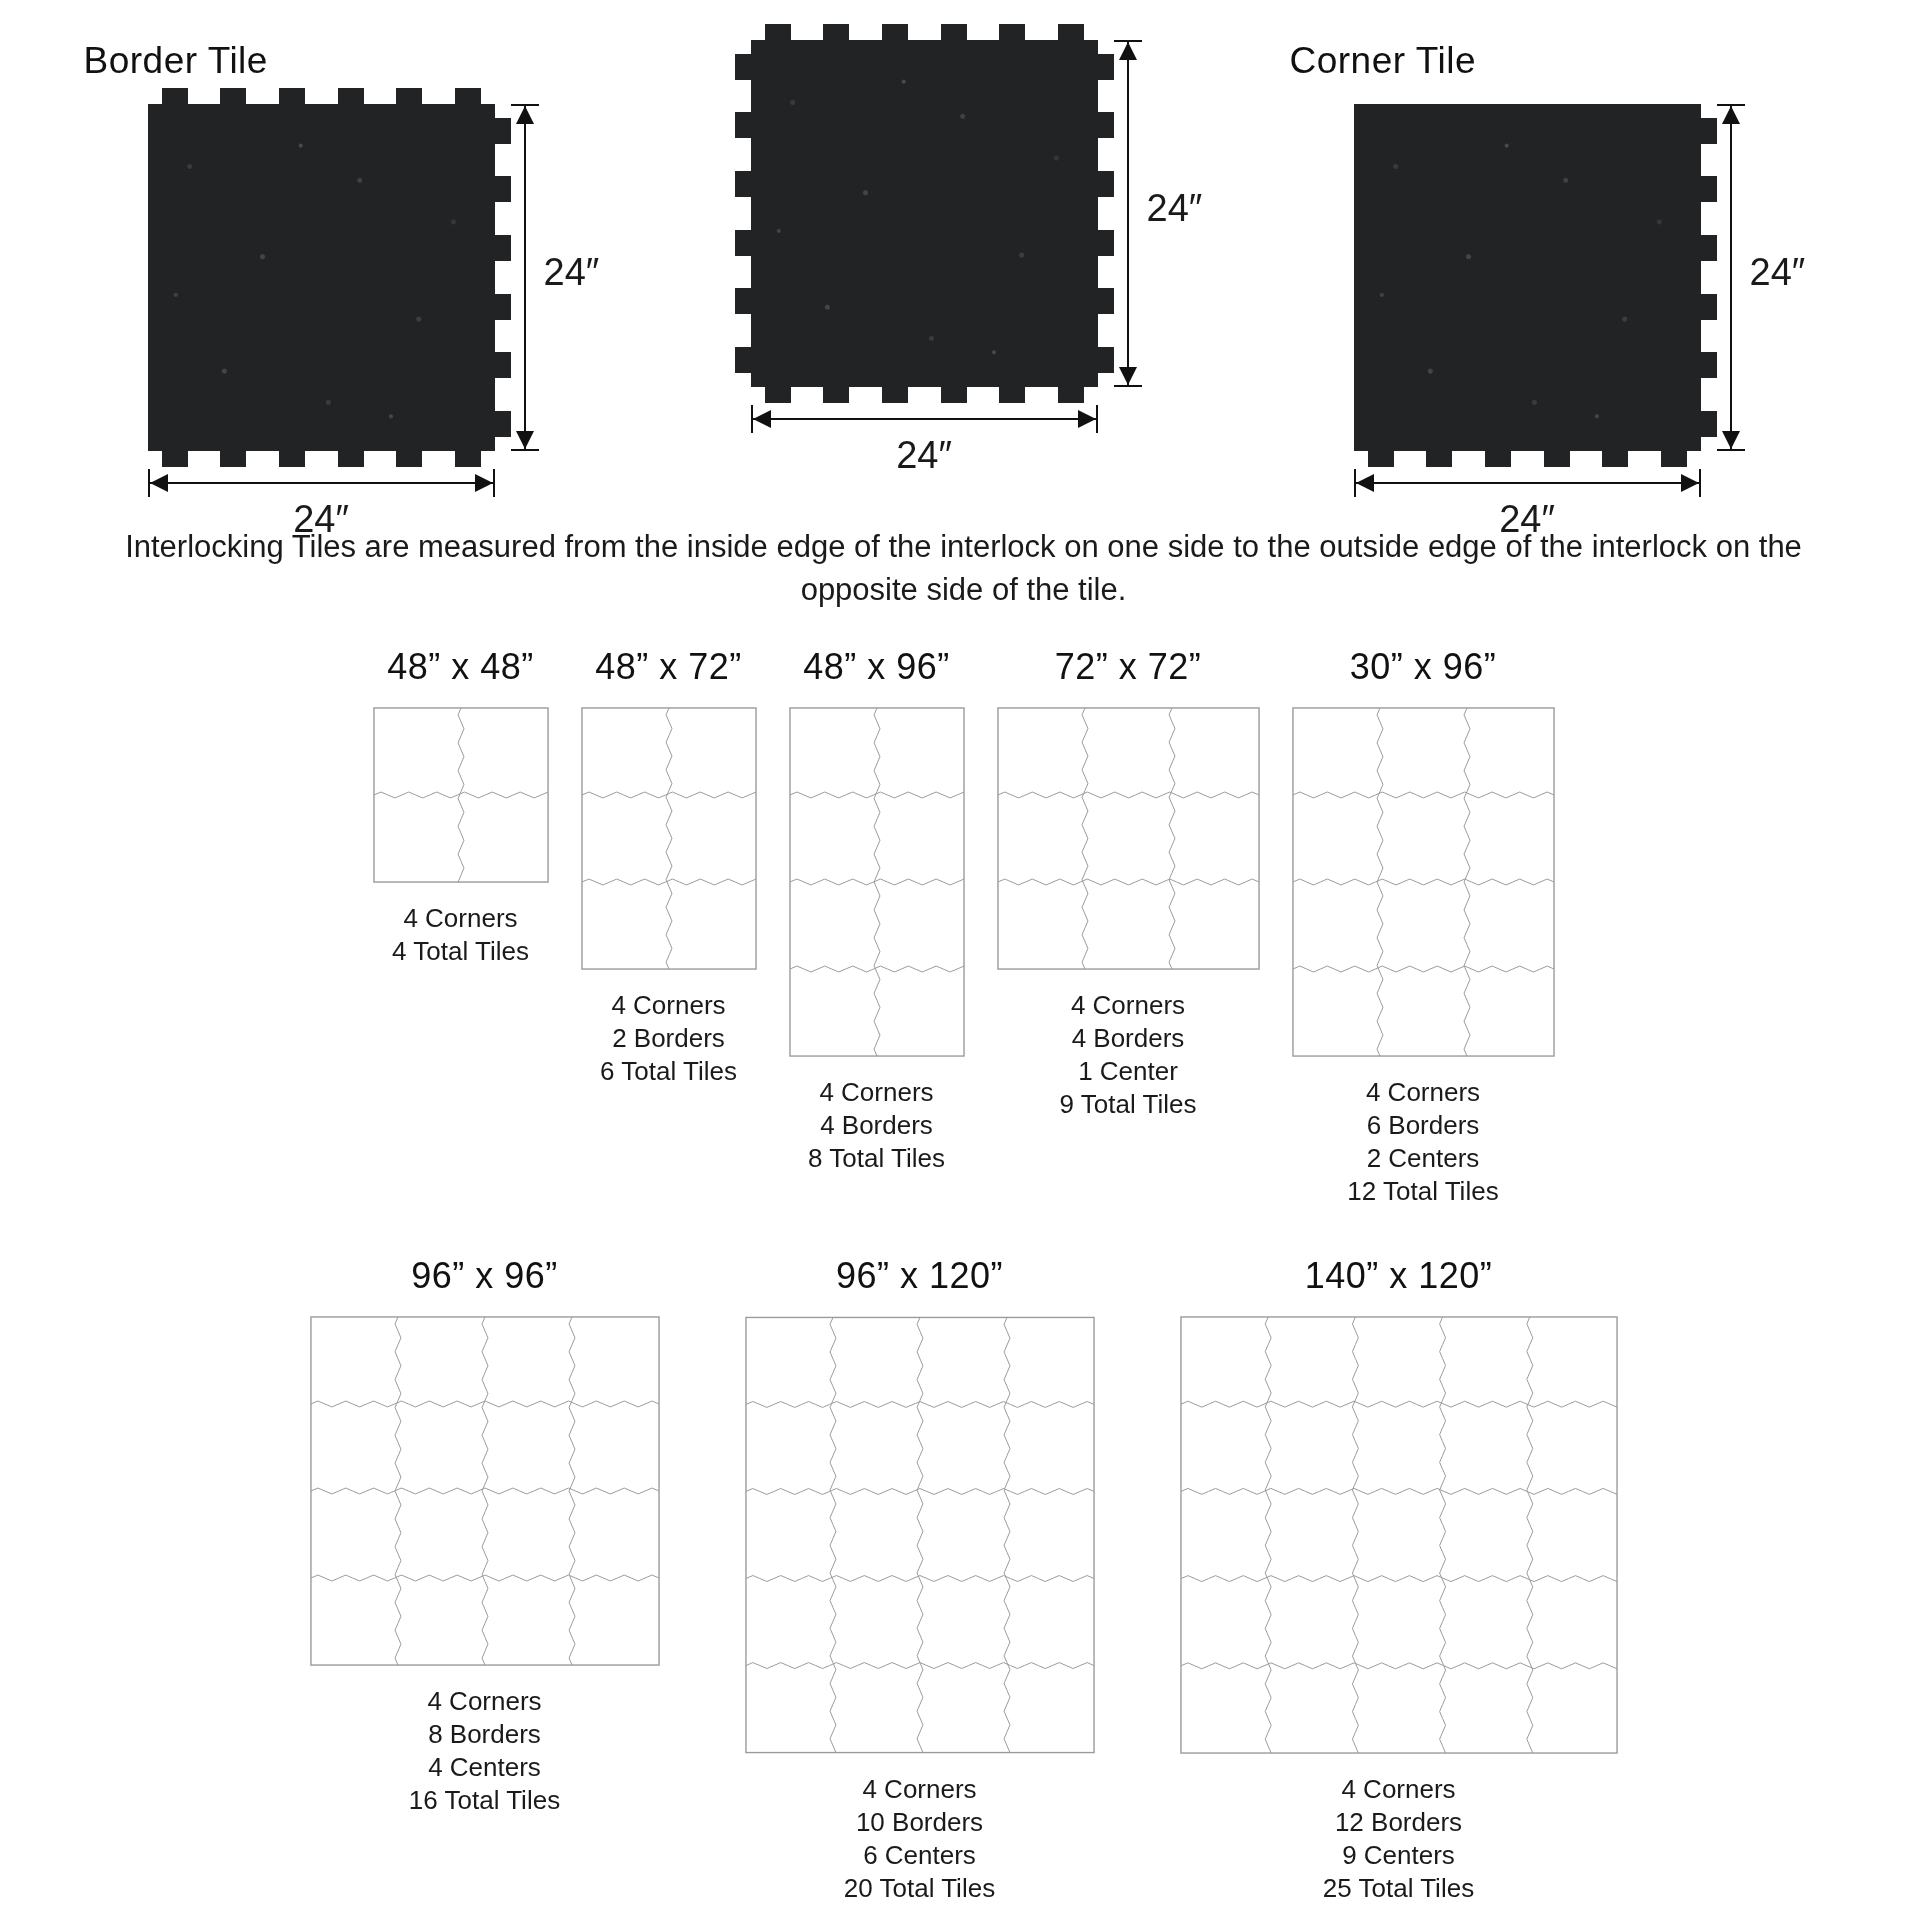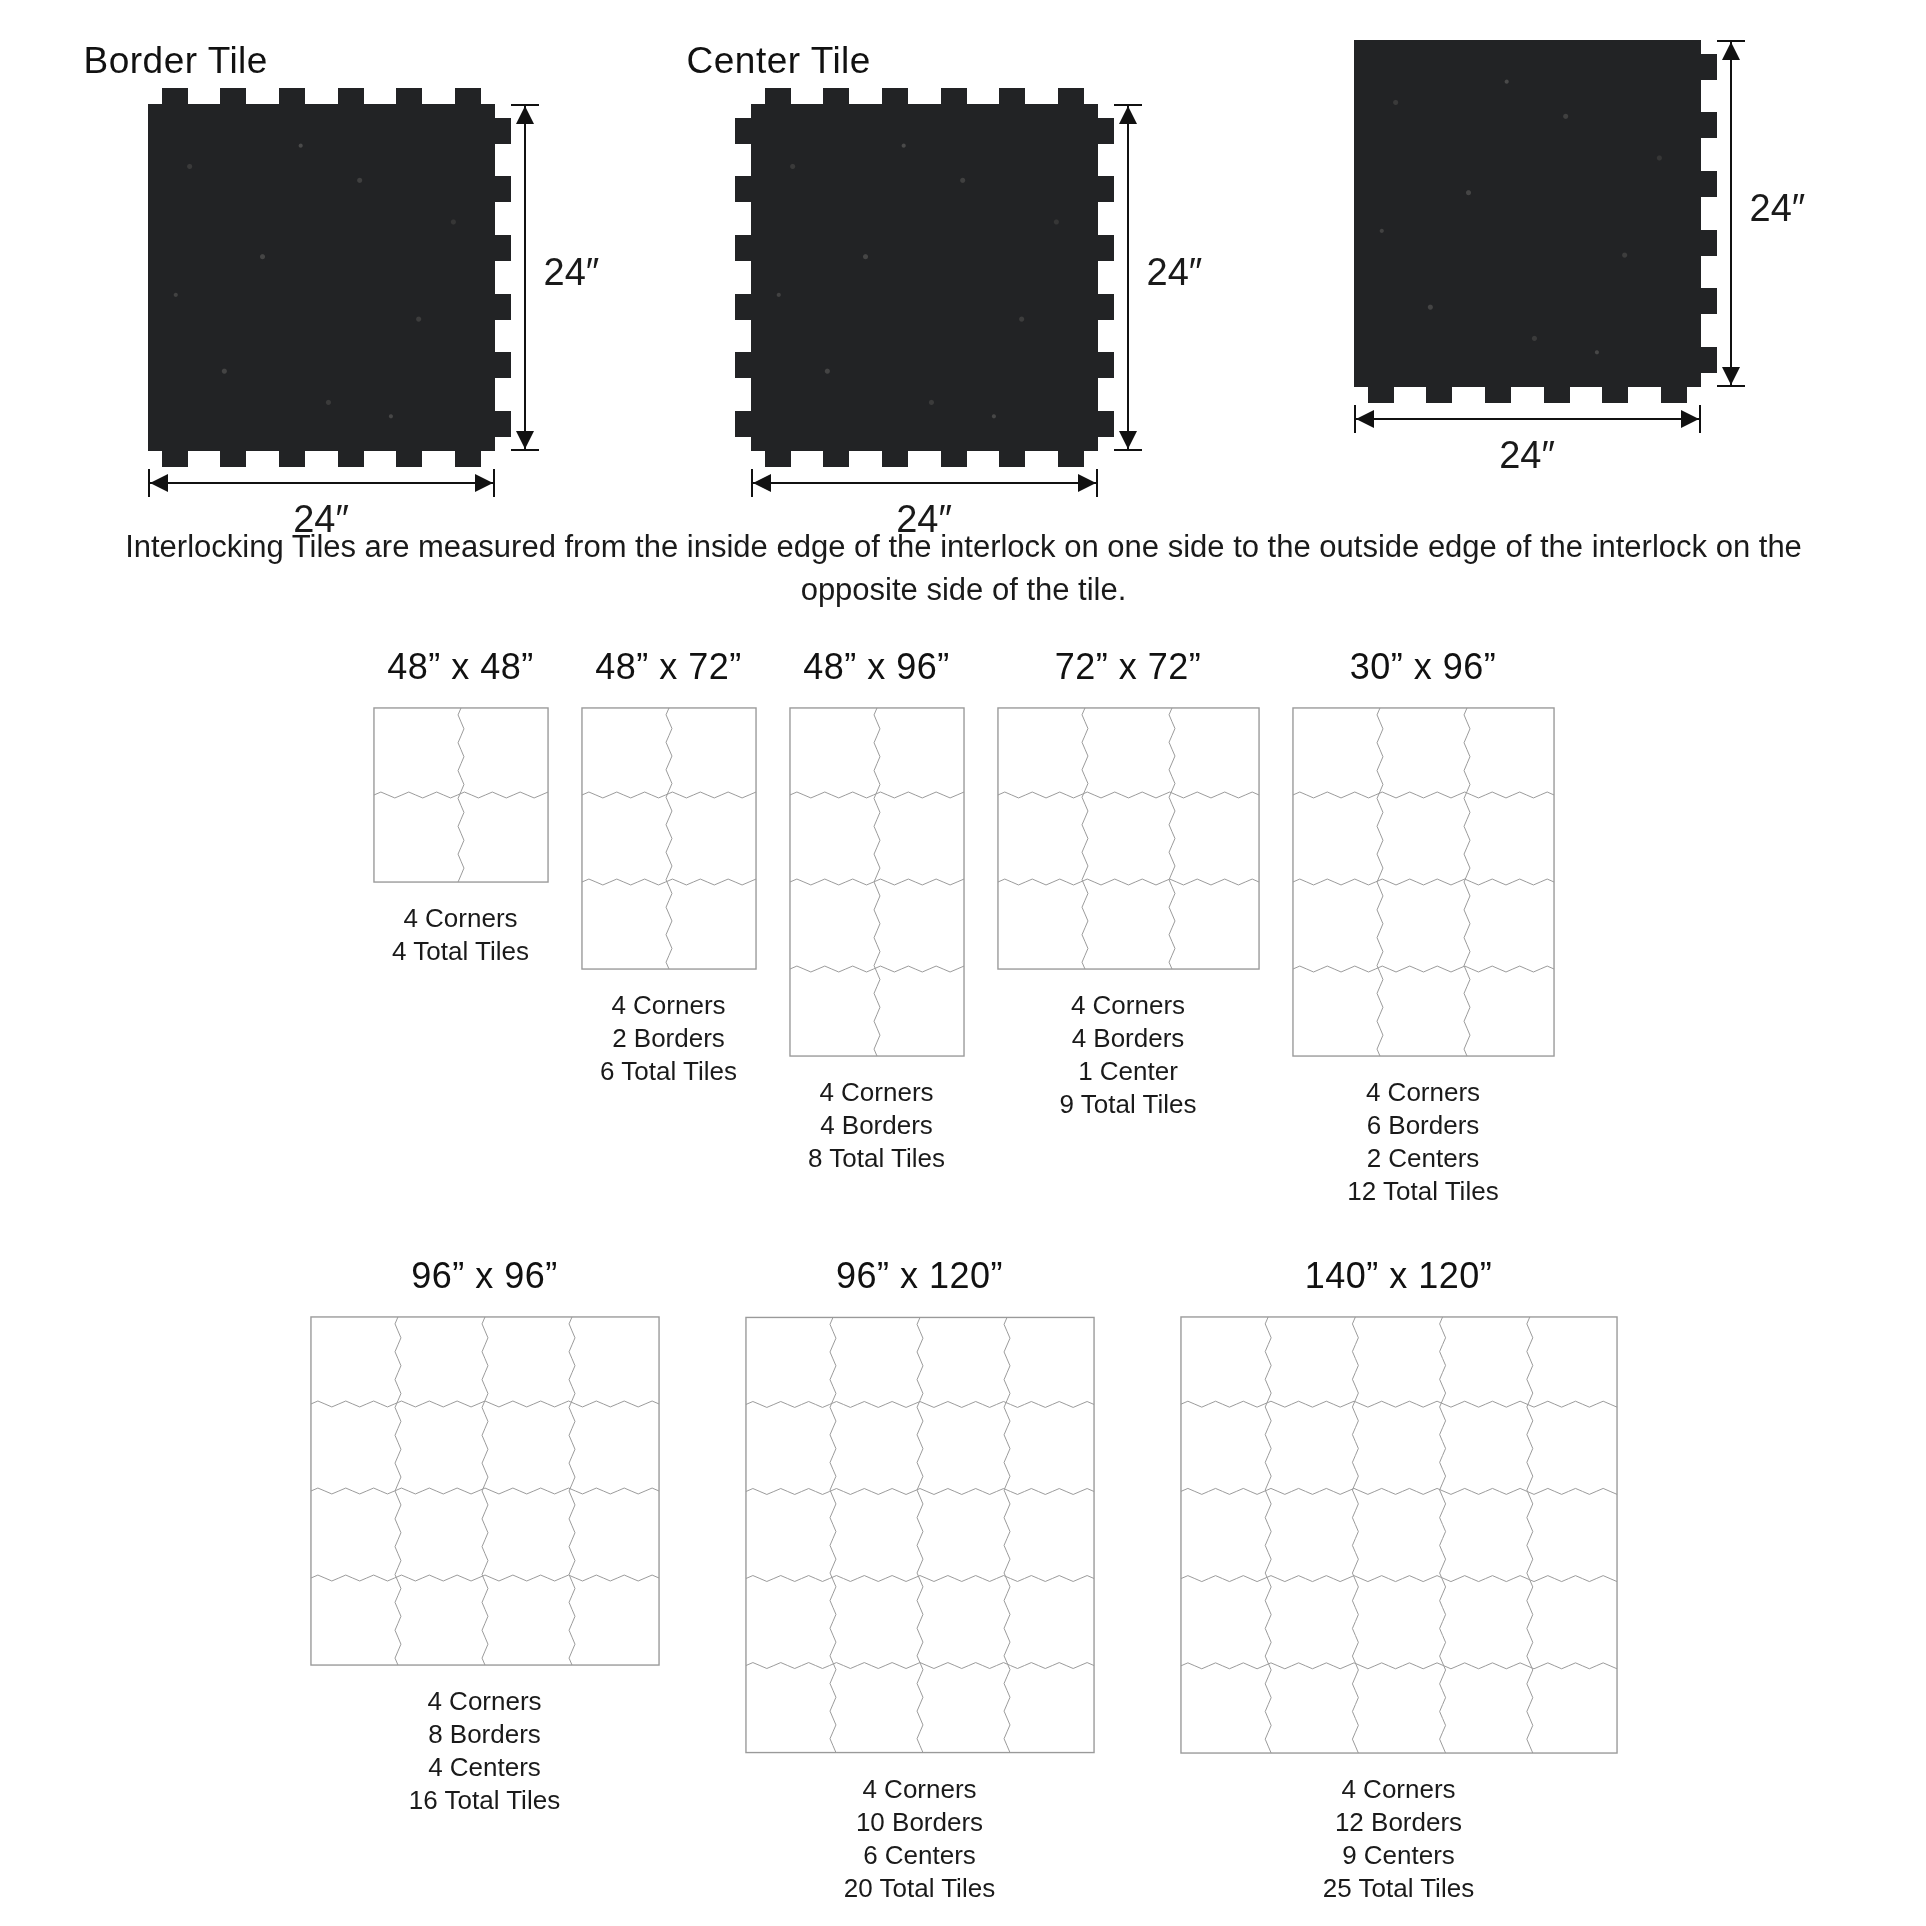--- a/index.html
+++ b/index.html
@@ -212,21 +212,20 @@
         </div>
         <div class="dim-v-label">24″</div>
         <div class="dim-h">
           <div class="arrow-left"></div>
           <div class="arrow-right"></div>
         </div>
         <div class="dim-h-label">24″</div>
       </div>
     </div>
     <div class="tile-block">
-      <div class="tile-title">Center Tile</div>
       <div class="tile-figure">
         <div class="tile-swatch"></div>
         <div class="nub" style="left: 14px; top: -16px; width: 26px; height: 16px;"></div>
         <div class="nub" style="left: 72px; top: -16px; width: 26px; height: 16px;"></div>
         <div class="nub" style="left: 131px; top: -16px; width: 26px; height: 16px;"></div>
         <div class="nub" style="left: 190px; top: -16px; width: 26px; height: 16px;"></div>
         <div class="nub" style="left: 248px; top: -16px; width: 26px; height: 16px;"></div>
         <div class="nub" style="left: 307px; top: -16px; width: 26px; height: 16px;"></div>
         <div class="nub" style="top: 14px; left: 347px; width: 16px; height: 26px;"></div>
         <div class="nub" style="top: 72px; left: 347px; width: 16px; height: 26px;"></div>
@@ -252,20 +251,21 @@
         </div>
         <div class="dim-v-label">24″</div>
         <div class="dim-h">
           <div class="arrow-left"></div>
           <div class="arrow-right"></div>
         </div>
         <div class="dim-h-label">24″</div>
       </div>
     </div>
     <div class="tile-block">
+      <div class="tile-title">Corner Tile</div>
       <div class="tile-figure">
         <div class="tile-swatch"></div>
         <div class="nub" style="top: 14px; left: 347px; width: 16px; height: 26px;"></div>
         <div class="nub" style="top: 72px; left: 347px; width: 16px; height: 26px;"></div>
         <div class="nub" style="top: 131px; left: 347px; width: 16px; height: 26px;"></div>
         <div class="nub" style="top: 190px; left: 347px; width: 16px; height: 26px;"></div>
         <div class="nub" style="top: 248px; left: 347px; width: 16px; height: 26px;"></div>
         <div class="nub" style="top: 307px; left: 347px; width: 16px; height: 26px;"></div>
         <div class="nub" style="left: 14px; top: 347px; width: 26px; height: 16px;"></div>
         <div class="nub" style="left: 72px; top: 347px; width: 26px; height: 16px;"></div>

